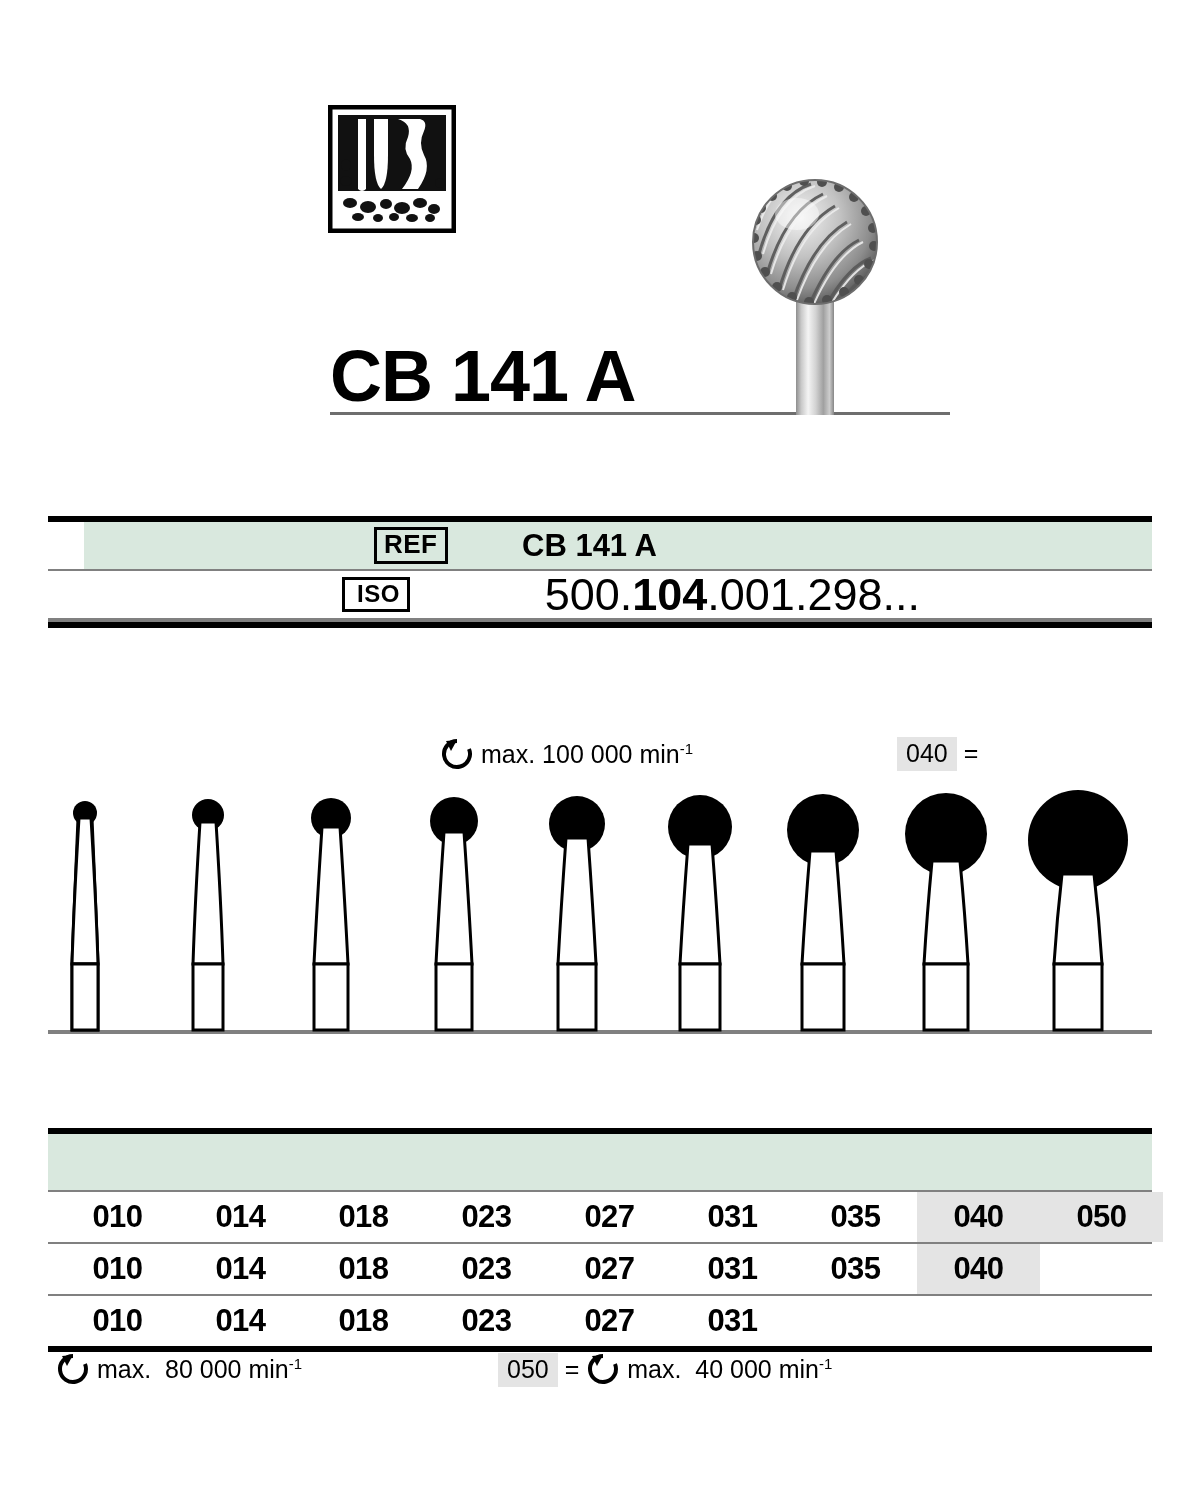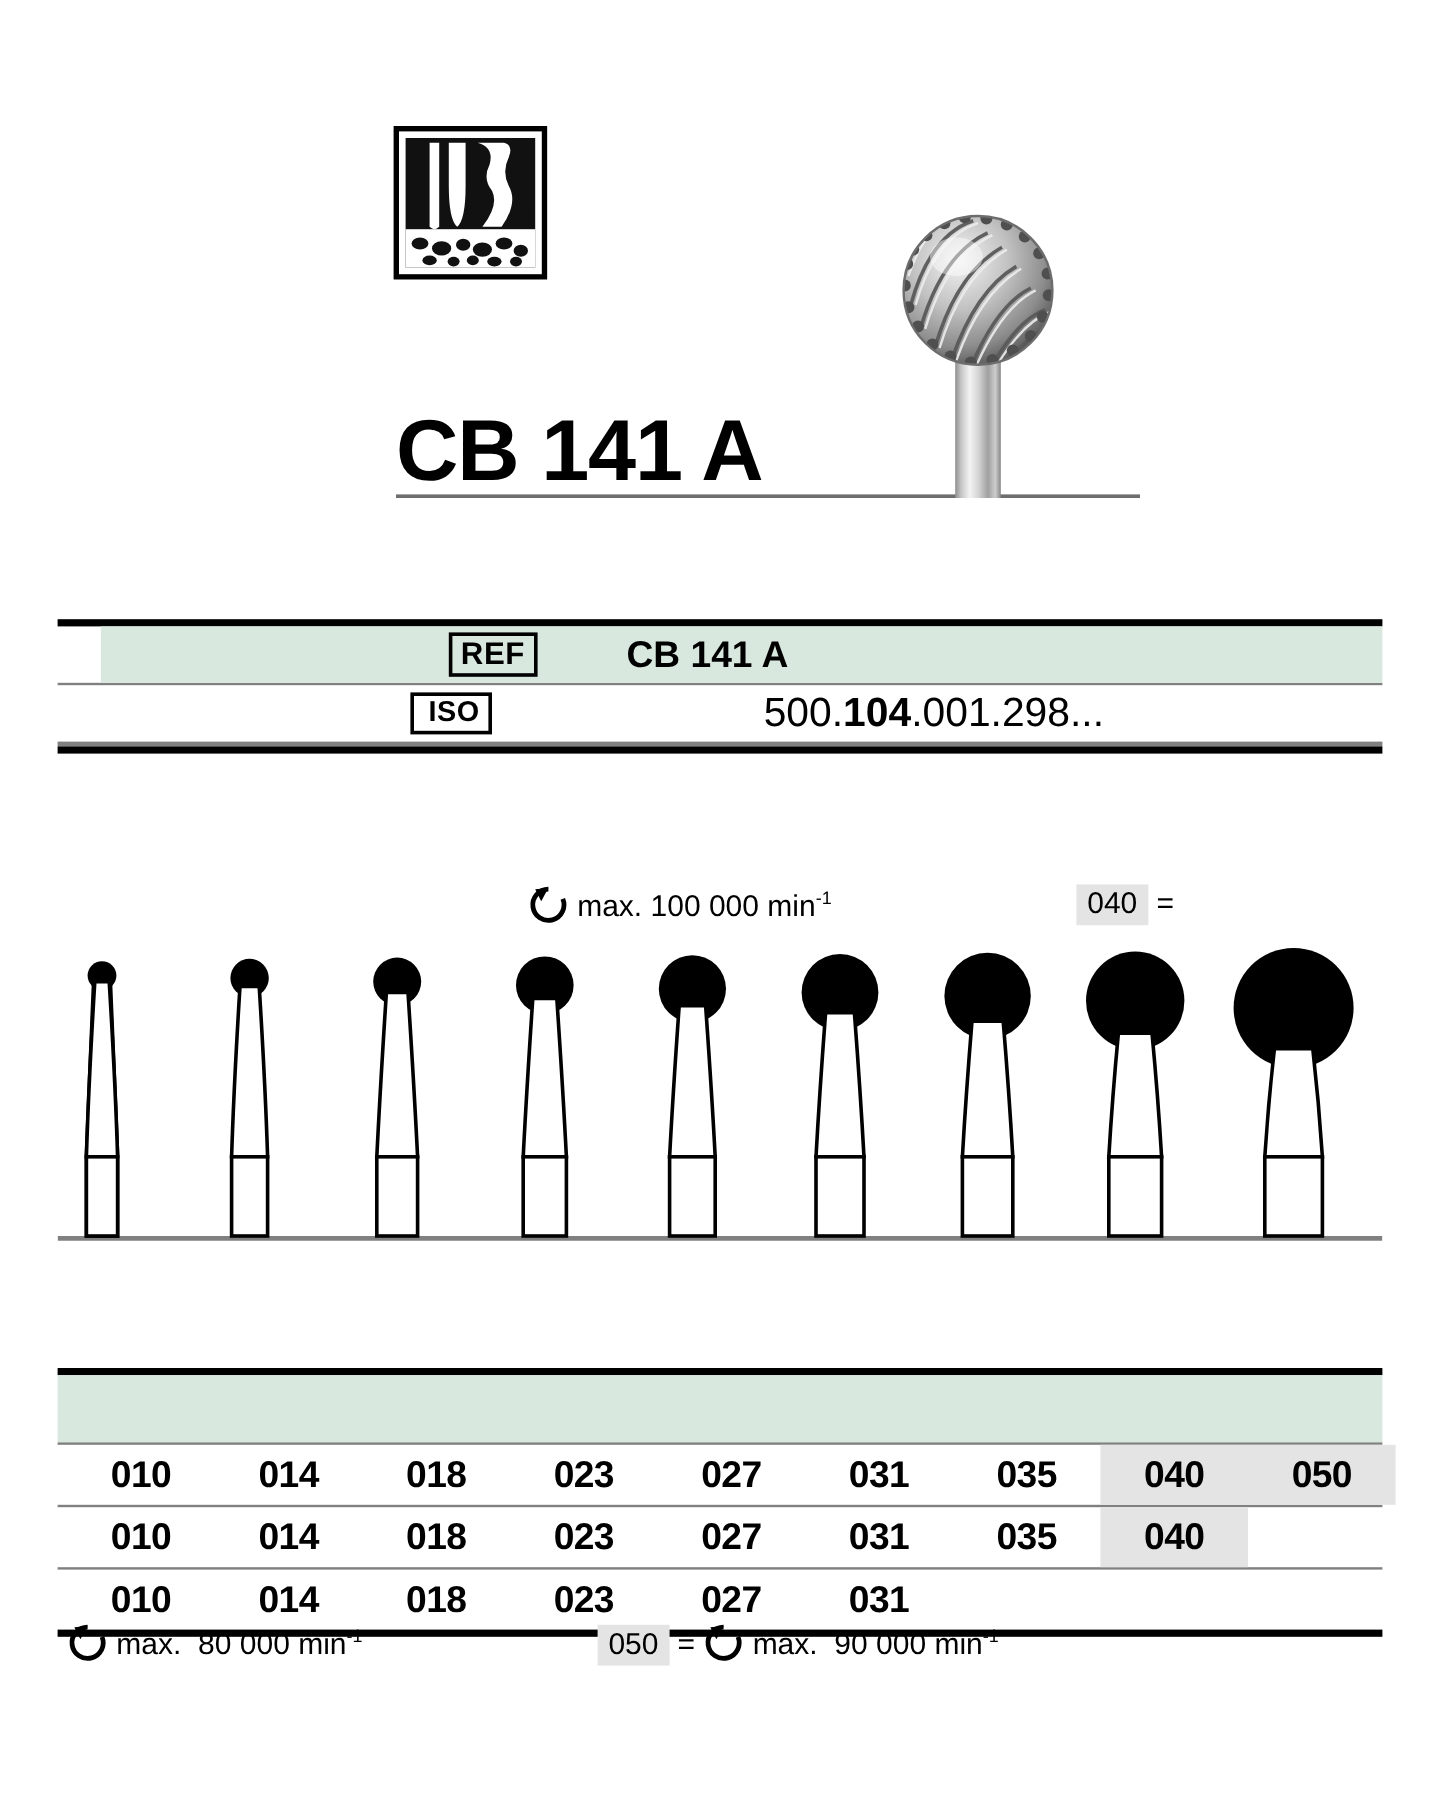--- a/index.html
+++ b/index.html
@@ -93,21 +93,21 @@
     font-weight: bold;
     letter-spacing: 0px;
     white-space: nowrap;
   }
 
   .iso-value {
     position: absolute;
     left: 0;
     width: 872px;
     text-align: right;
-    font-size: 34px;
+    font-size: 45px;
     font-weight: normal;
     white-space: nowrap;
   }
   .iso-value b { font-weight: bold; }
 
   
   #speed-note {
     position: absolute;
     left: 48px; top: 733px;
     width: 1104px; height: 52px;
@@ -144,21 +144,20 @@
     left: 48px; top: 790px;
     width: 1104px; height: 250px;
   }
   #bur-diagram svg { display: block; }
 
   
   #size-table {
     position: absolute;
     left: 48px; top: 1128px;
     width: 1104px;
-    margin-top: 12px;
   }
   #size-green-band {
     height: 56px;
     background: #d9e8de;
   }
   .size-row {
     position: relative;
     height: 50px;
   }
   .size-cell {
@@ -468,16 +467,16 @@
   <div id="footer-right">
     <span class="chip">050</span>
     <span>=</span>
     <span class="rot-icon">
       <svg width="34" height="34" viewBox="0 0 34 34">
         <path d="M17 4 a13 13 0 1 0 12 8" fill="none" stroke="#000" stroke-width="4"></path>
         <polygon points="6,4 17,3 11,14" fill="#000"></polygon>
       </svg>
     </span>
     <span>max.</span>
-    &nbsp;<span>90 000</span>
+    &nbsp;<span>40 000</span>
     <span>min</span><span class="sup">-1</span>
   </div>
 </div>
 
 </body></html>

